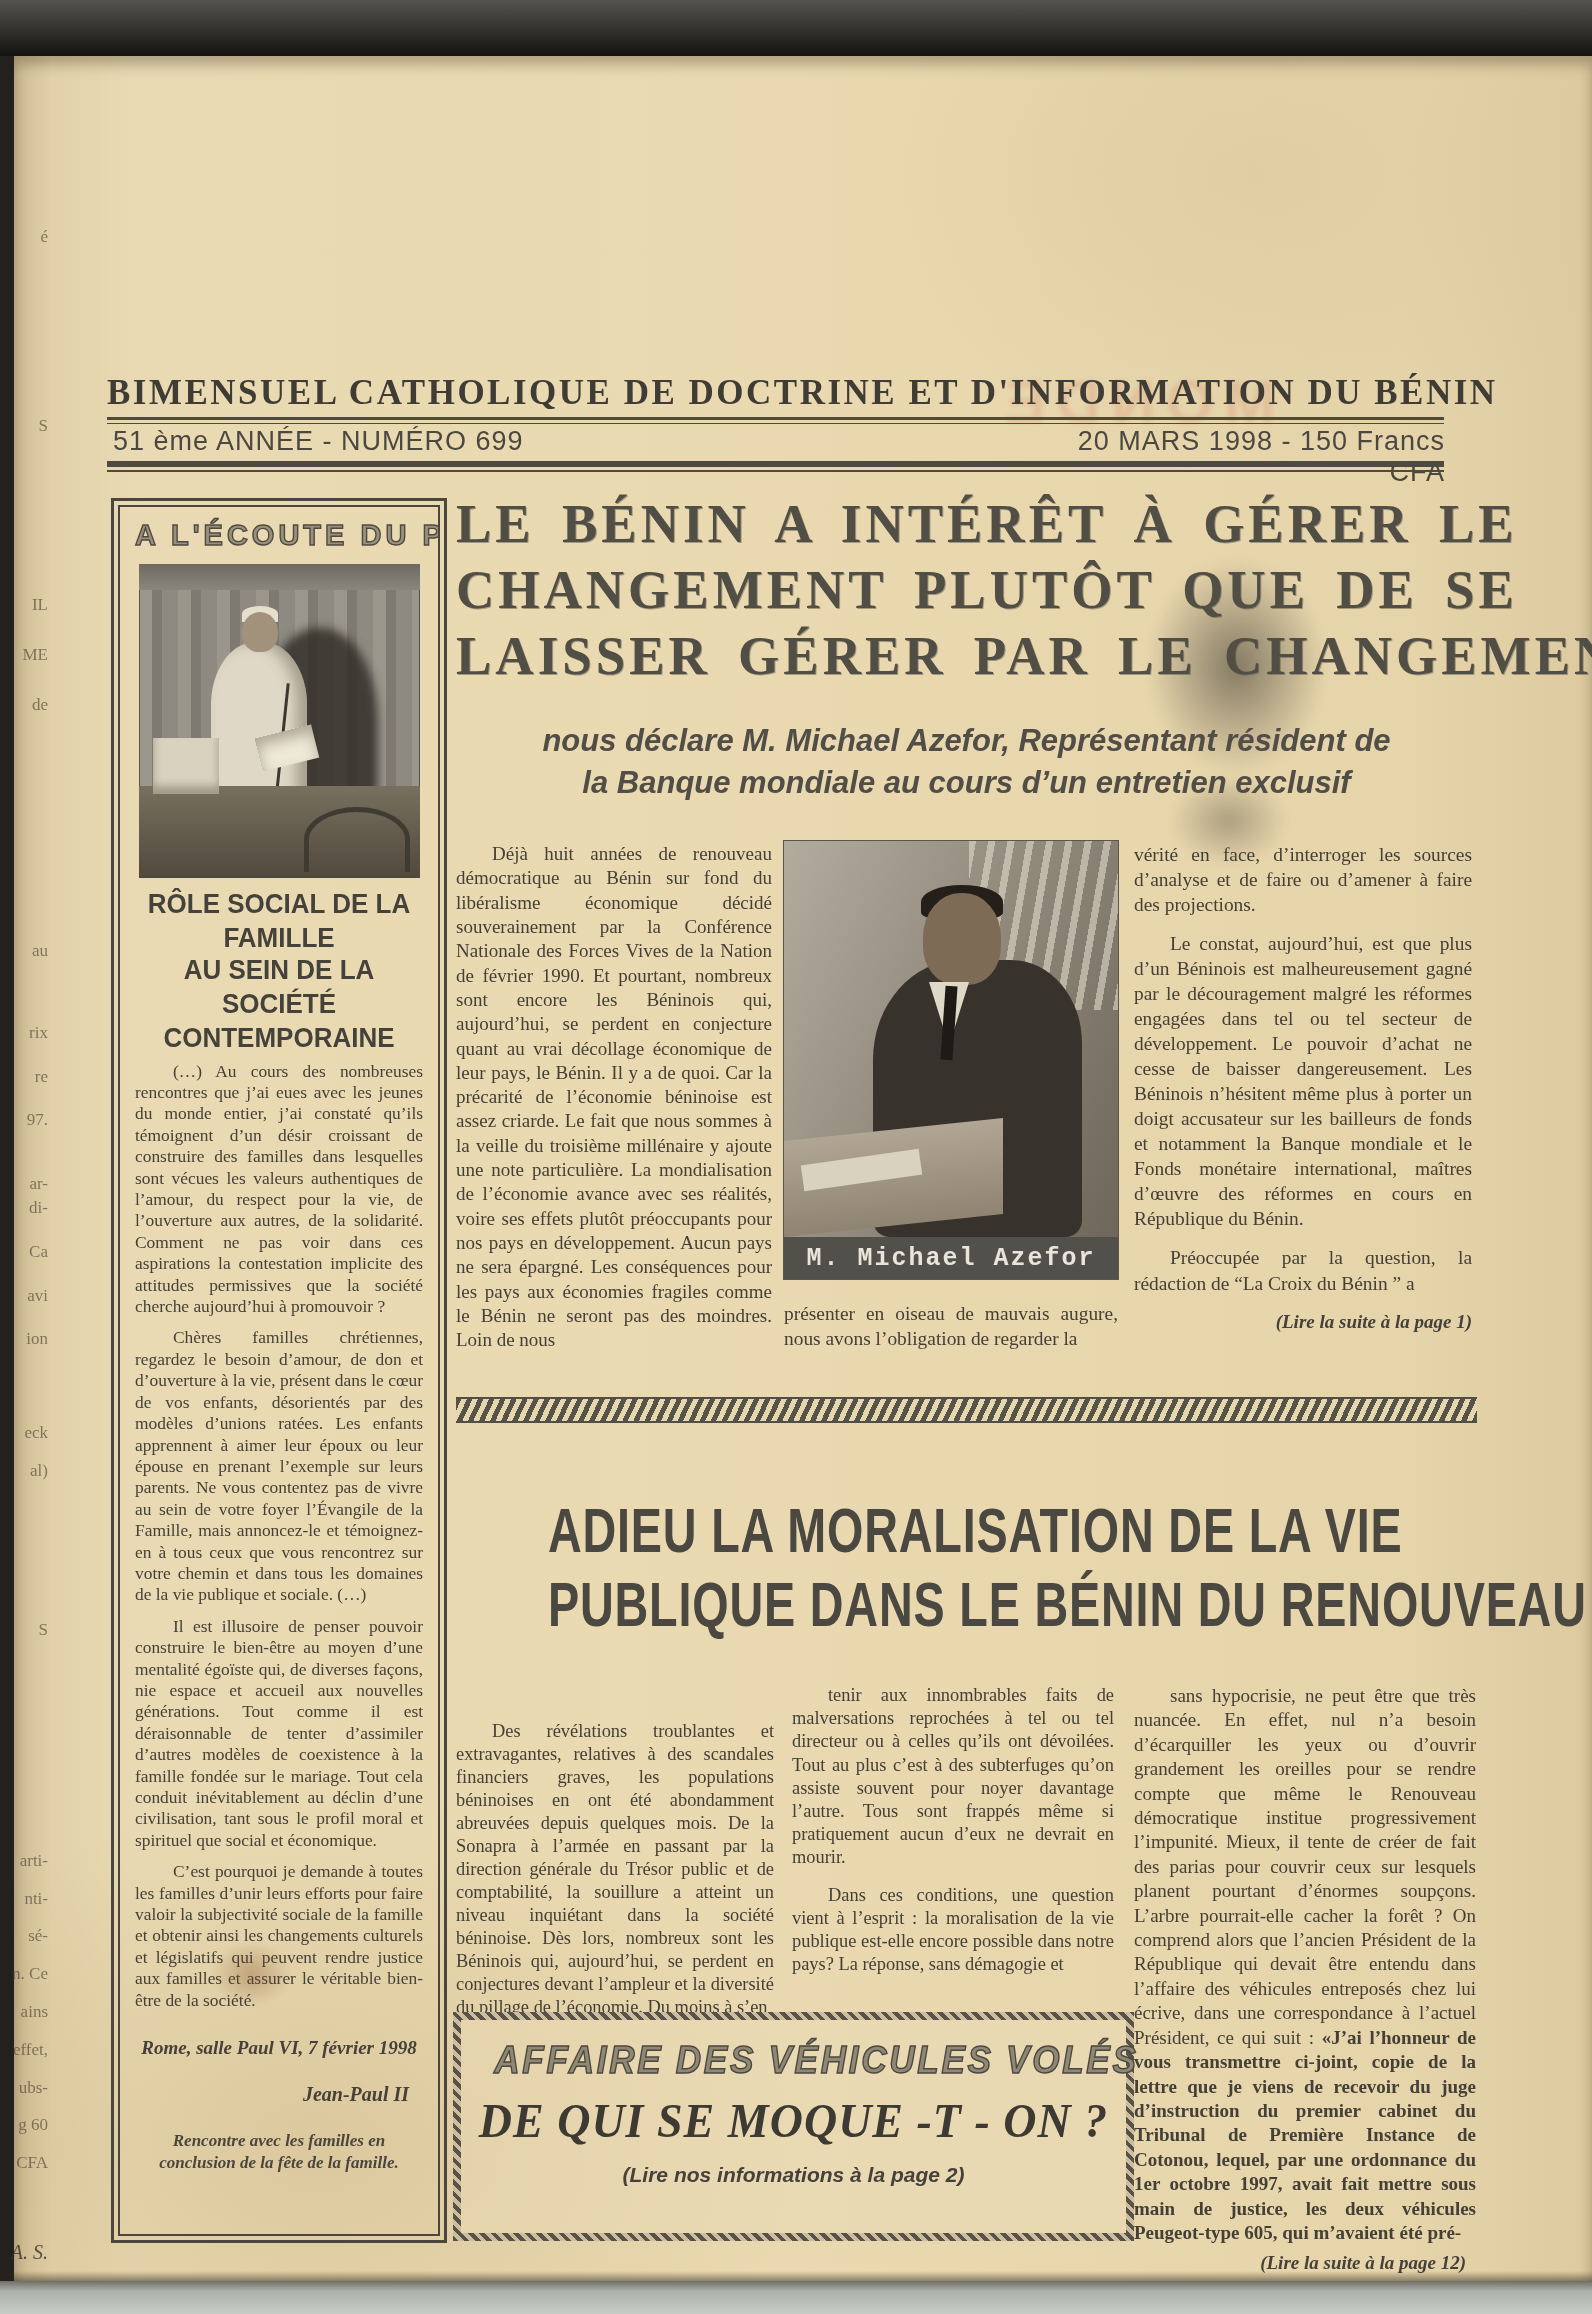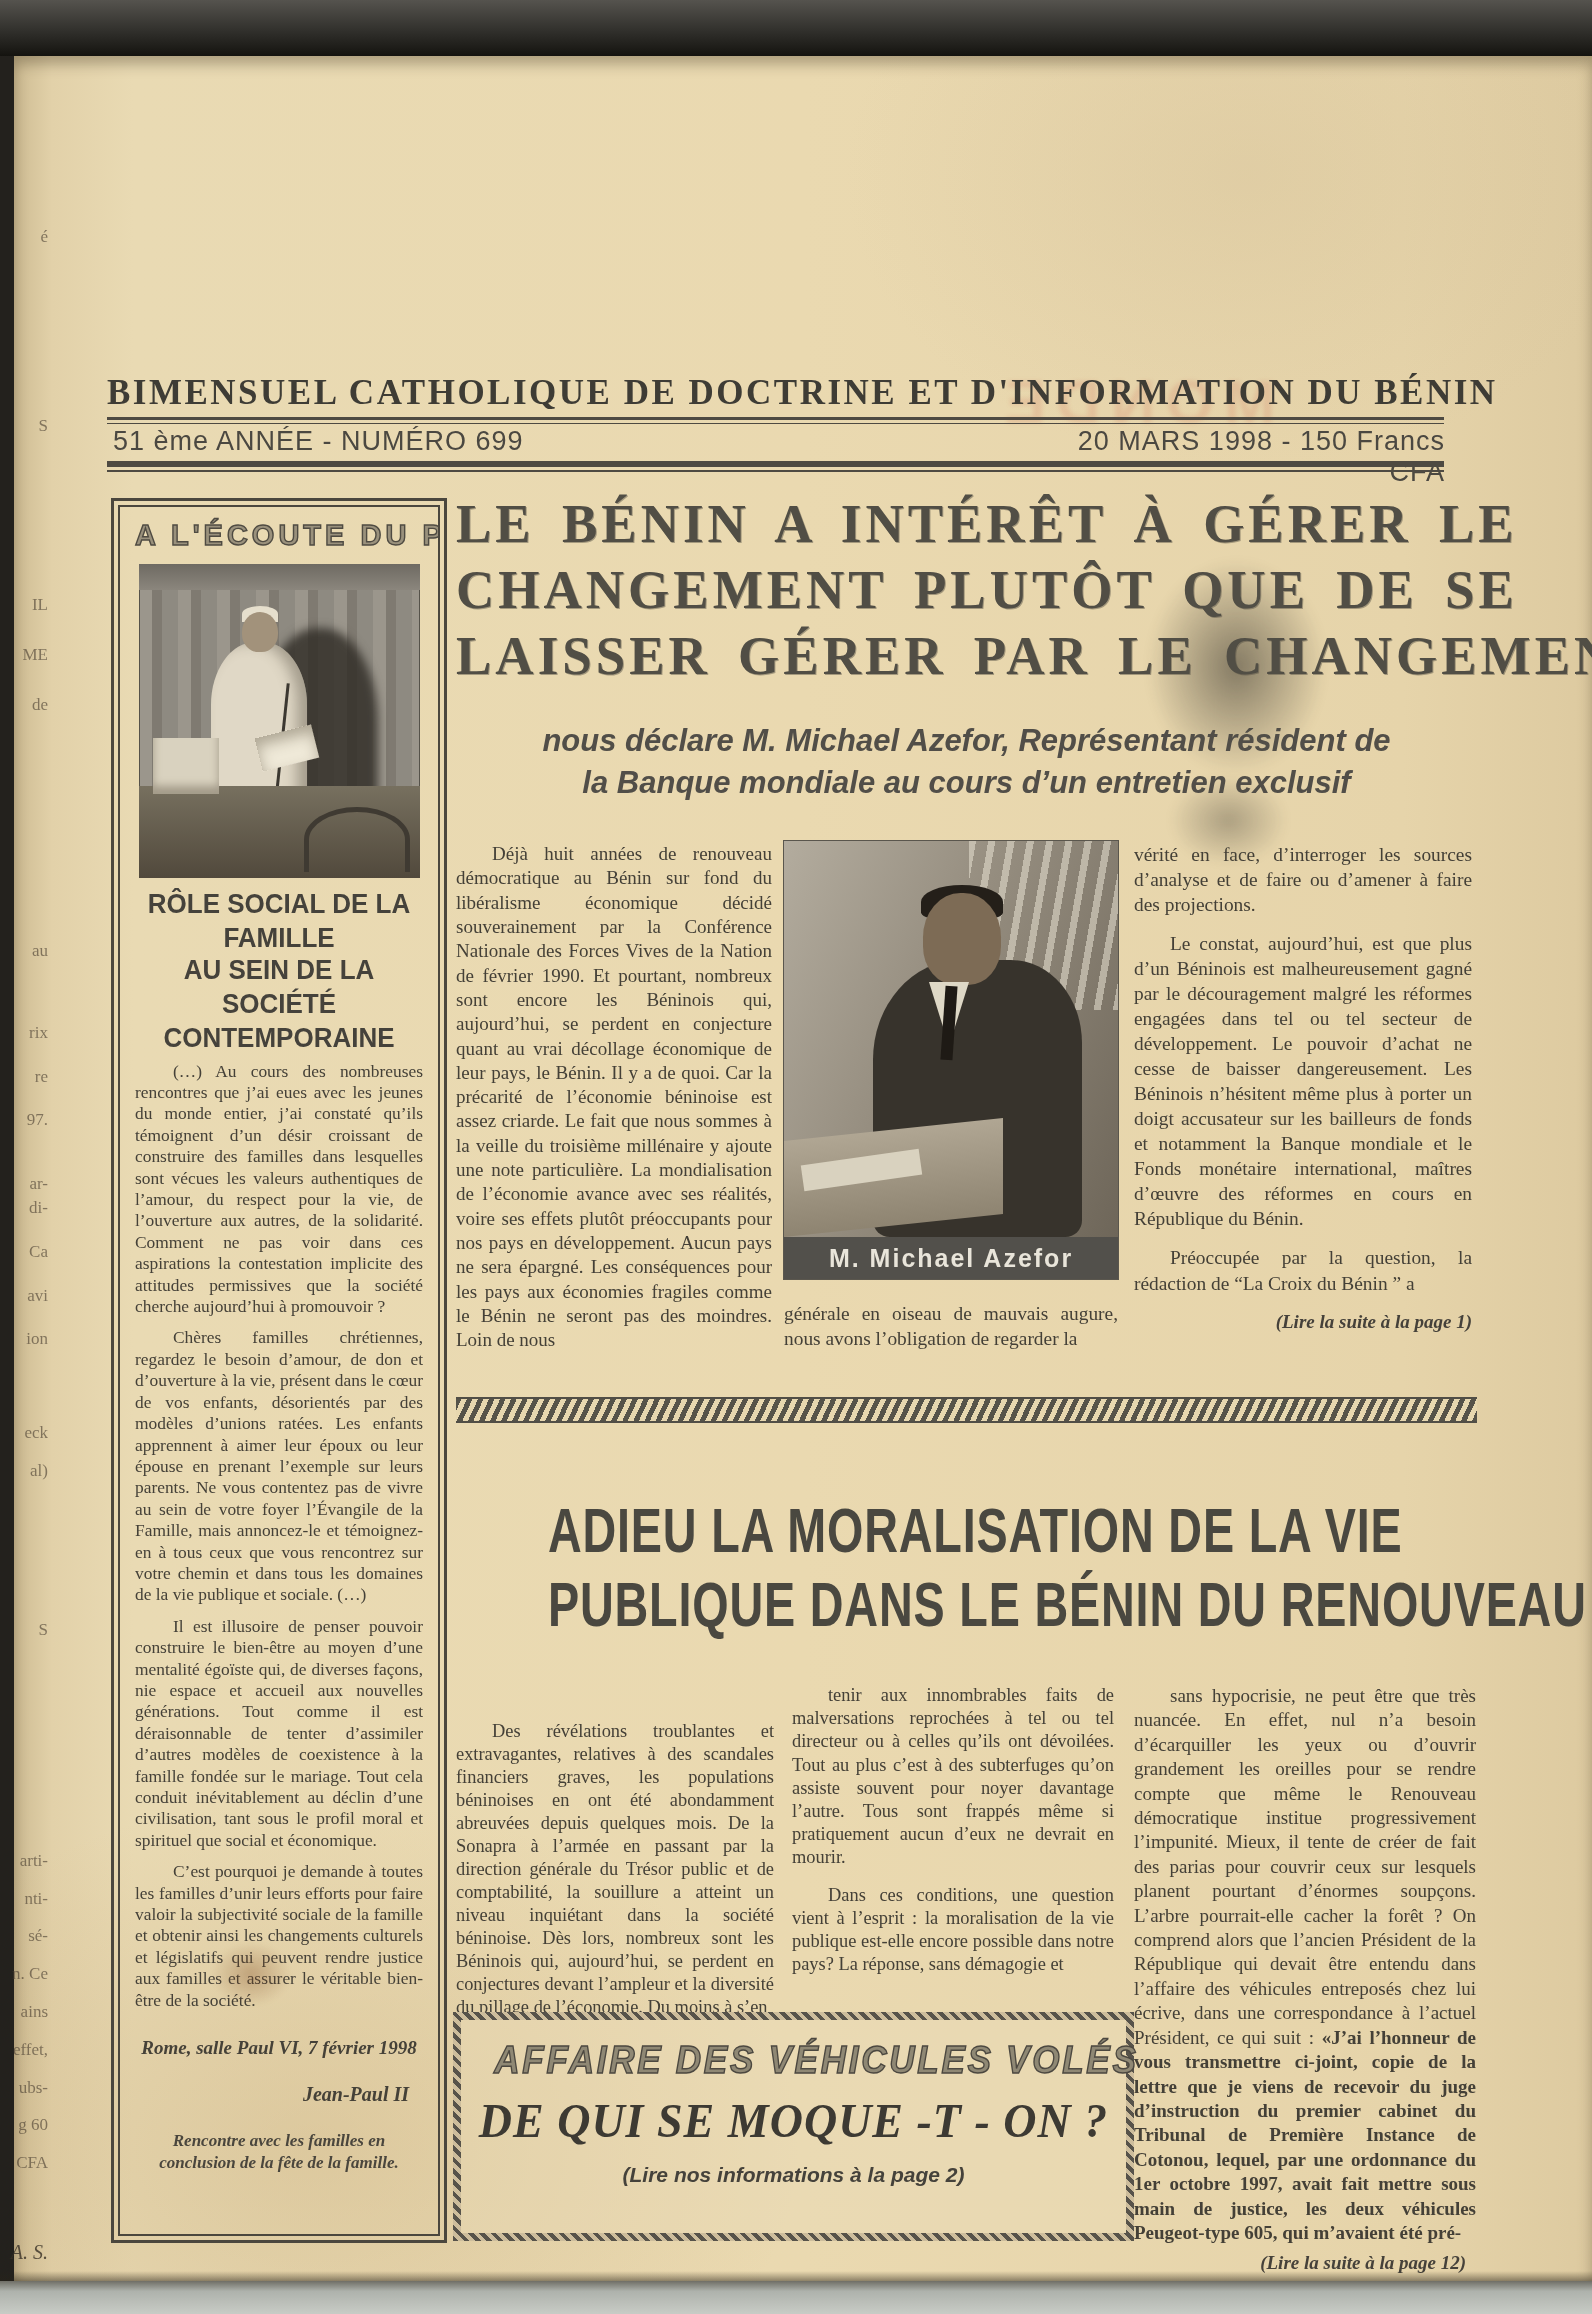--- a/index.html
+++ b/index.html
@@ -96,21 +96,21 @@
      border-radius:42% 34% 8% 8%/36% 30% 6% 6%;}
   .azefor .head{position:absolute;right:117px;top:52px;width:78px;height:92px;background:#7d6b55;
      border-radius:48% 48% 42% 42%;}
   .azefor .hair{position:absolute;right:115px;top:44px;width:82px;height:34px;background:#241f19;border-radius:50% 50% 20% 20%;}
   .azefor .shirt{position:absolute;right:149px;top:141px;width:40px;height:64px;background:#ded8c6;
      clip-path:polygon(0 0,100% 0,50% 100%);}
   .azefor .tie{position:absolute;right:163px;top:145px;width:12px;height:74px;background:#1e1a15;transform:rotate(4deg);}
   .azefor .desk{position:absolute;left:0;bottom:0;width:219px;height:96px;background:linear-gradient(180deg,#b0a693,#8e8471);transform:skewY(-6deg);transform-origin:left bottom;}
   .azefor .papers{position:absolute;left:18px;bottom:54px;width:119px;height:26px;background:#d9d2bf;transform:rotate(-8deg);}
   .azefor .caption{height:42px;background:#52504b;display:flex;align-items:center;justify-content:center;
-     font-family:Liberation Sans, sans-serif;font-weight:bold;font-size:25px;letter-spacing:2px;color:#e9e5da;}
+     font-family:Liberation Mono, monospace;font-weight:bold;font-size:25px;letter-spacing:2px;color:#e9e5da;}
   .lead-c2-text{position:absolute;left:784px;top:1301px;width:334px;font-size:19.4px;line-height:1.3;
      text-align:justify;color:#444037;}
   .continuation{font-style:italic;font-weight:bold;text-align:right;font-size:19px;color:#45413a;}
 
   .hatch-bar{position:absolute;left:456px;top:1397px;width:1021px;height:22px;
      border-top:2px solid #514e46;border-bottom:2px solid #514e46;
      background:repeating-linear-gradient(115deg,#565349 0 5px,#e7d7af 5px 10px);}
 
   
   .adieu{position:absolute;left:456px;top:1493px;width:1021px;text-align:right;font-family:Liberation Sans, sans-serif;}
@@ -232,21 +232,21 @@
       <div class="suit"></div>
       <div class="hair"></div>
       <div class="head"></div>
       <div class="shirt"></div>
       <div class="tie"></div>
       <div class="desk"></div>
       <div class="papers"></div>
     </div>
     <div class="caption">M. Michael Azefor</div>
   </div>
-  <div class="lead-c2-text">générale en oiseau de mauvais augure, nous avons l’obligation de regarder la</div>
+  <div class="lead-c2-text">présenter en oiseau de mauvais augure, nous avons l’obligation de regarder la</div>
 
   <div class="body-col lead-c3">
     <p style="text-indent:0">vérité en face, d’interroger les sources d’analyse et de faire ou d’amener à faire des projections.</p>
     <p>Le constat, aujourd’hui, est que plus d’un Béninois est malheureusement gagné par le découragement malgré les réformes engagées dans tel ou tel secteur de développement. Le pouvoir d’achat ne cesse de baisser dangereusement. Les Béninois n’hésitent même plus à porter un doigt accusateur sur les bailleurs de fonds et notamment la Banque mondiale et le Fonds monétaire international, maîtres d’œuvre des réformes en cours en République du Bénin.</p>
     <p>Préoccupée par la question, la rédaction de “La Croix du Bénin ” a</p>
     <div class="continuation">(Lire la suite à la page 1)</div>
   </div>
 
   <div class="hatch-bar"></div>
 

